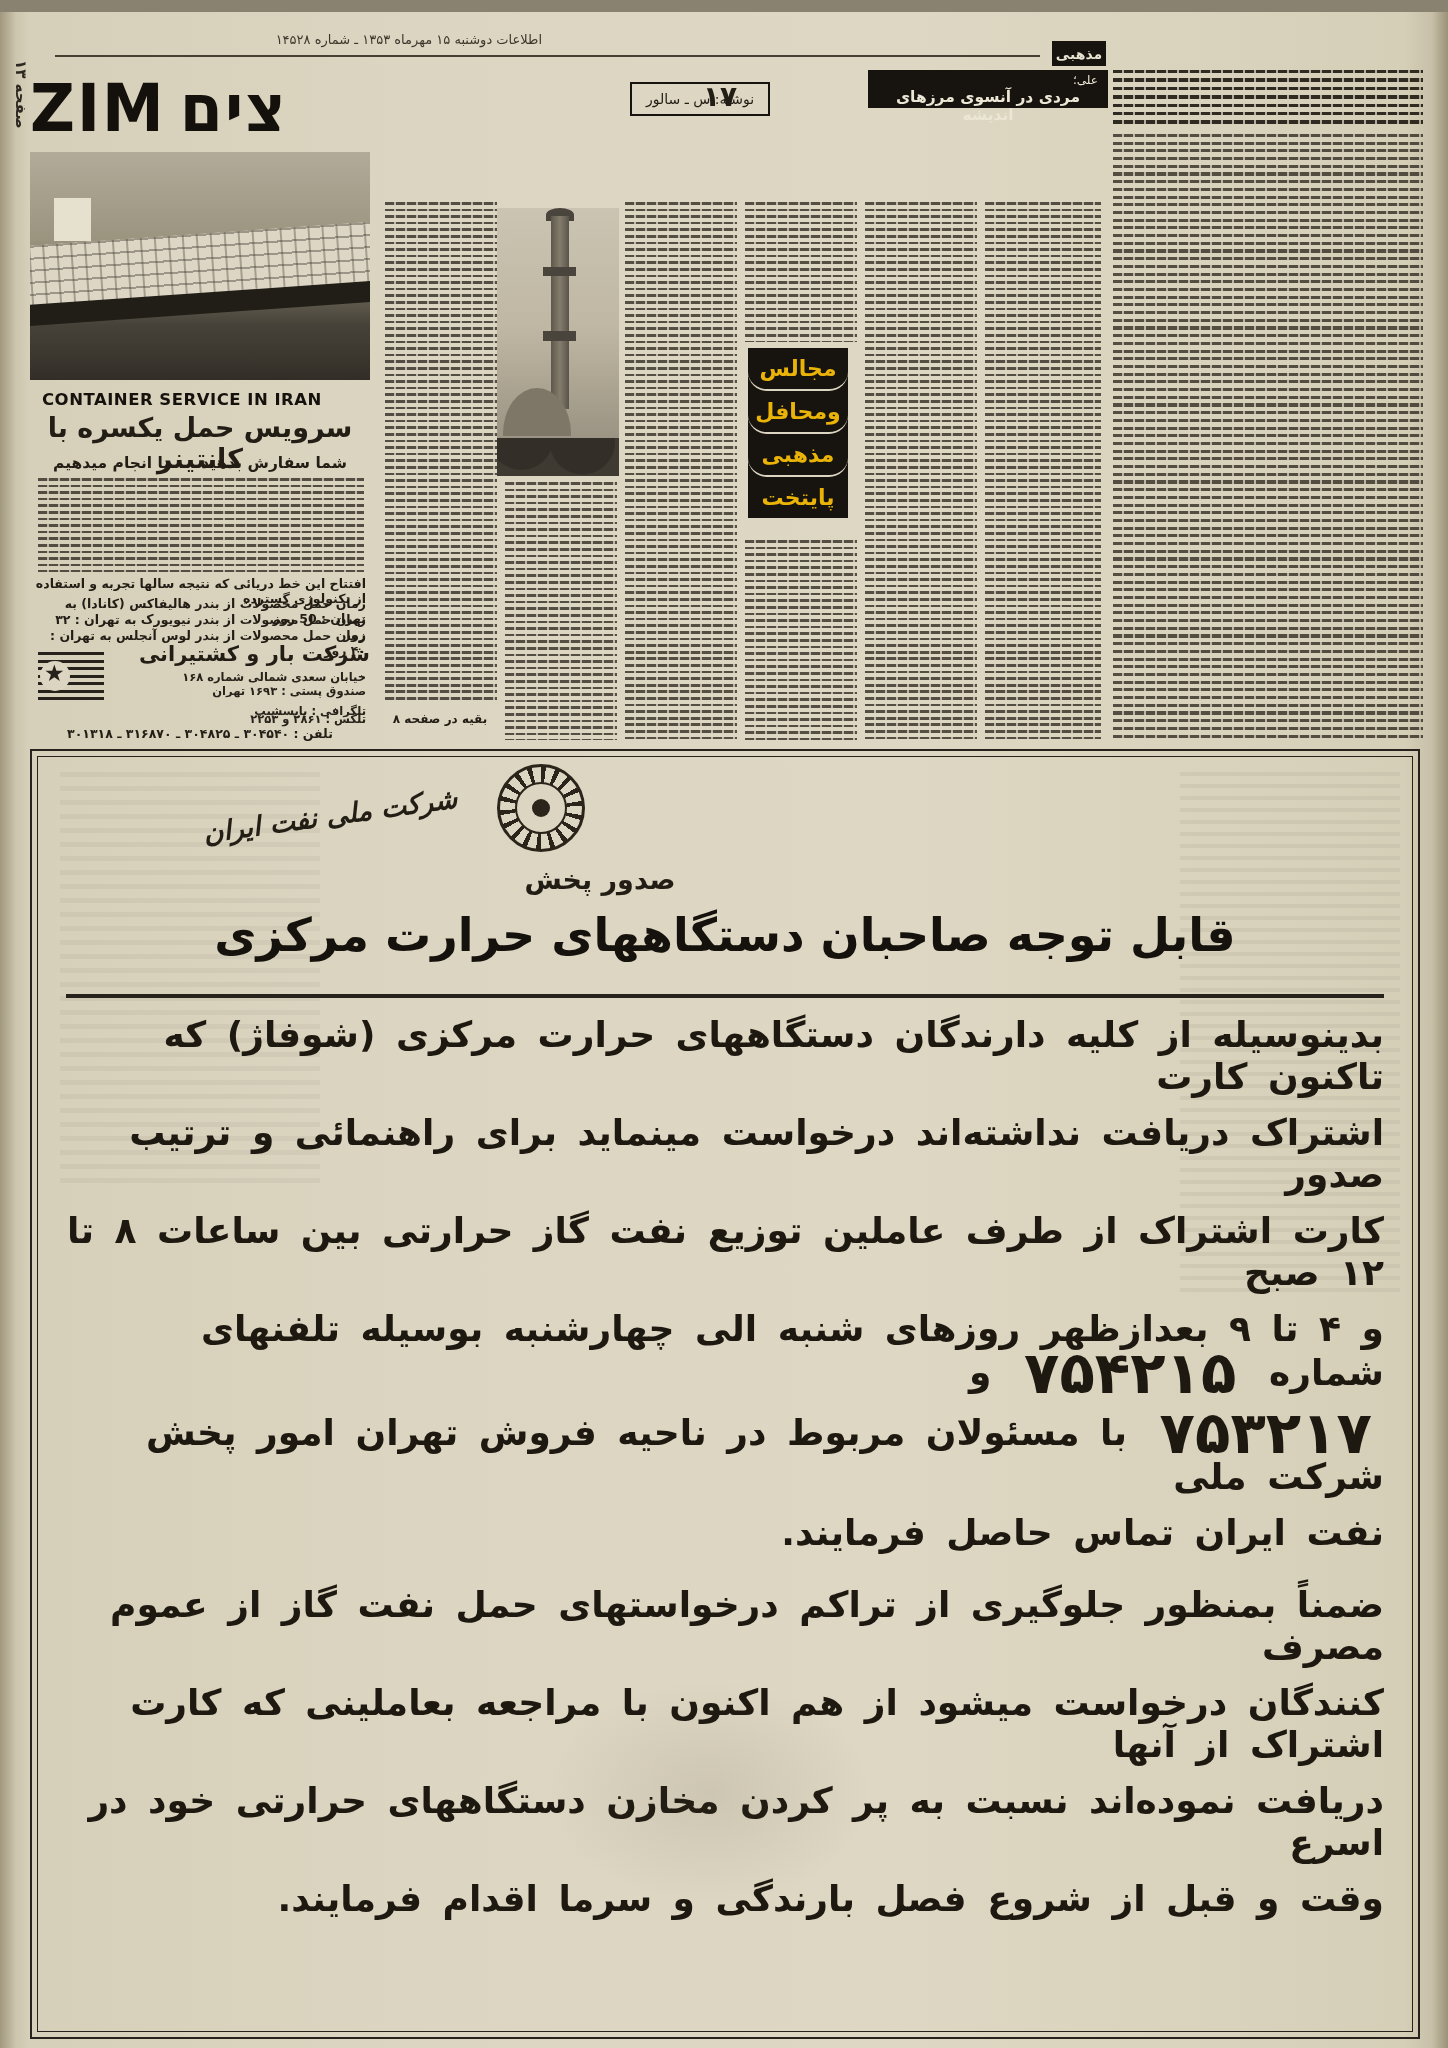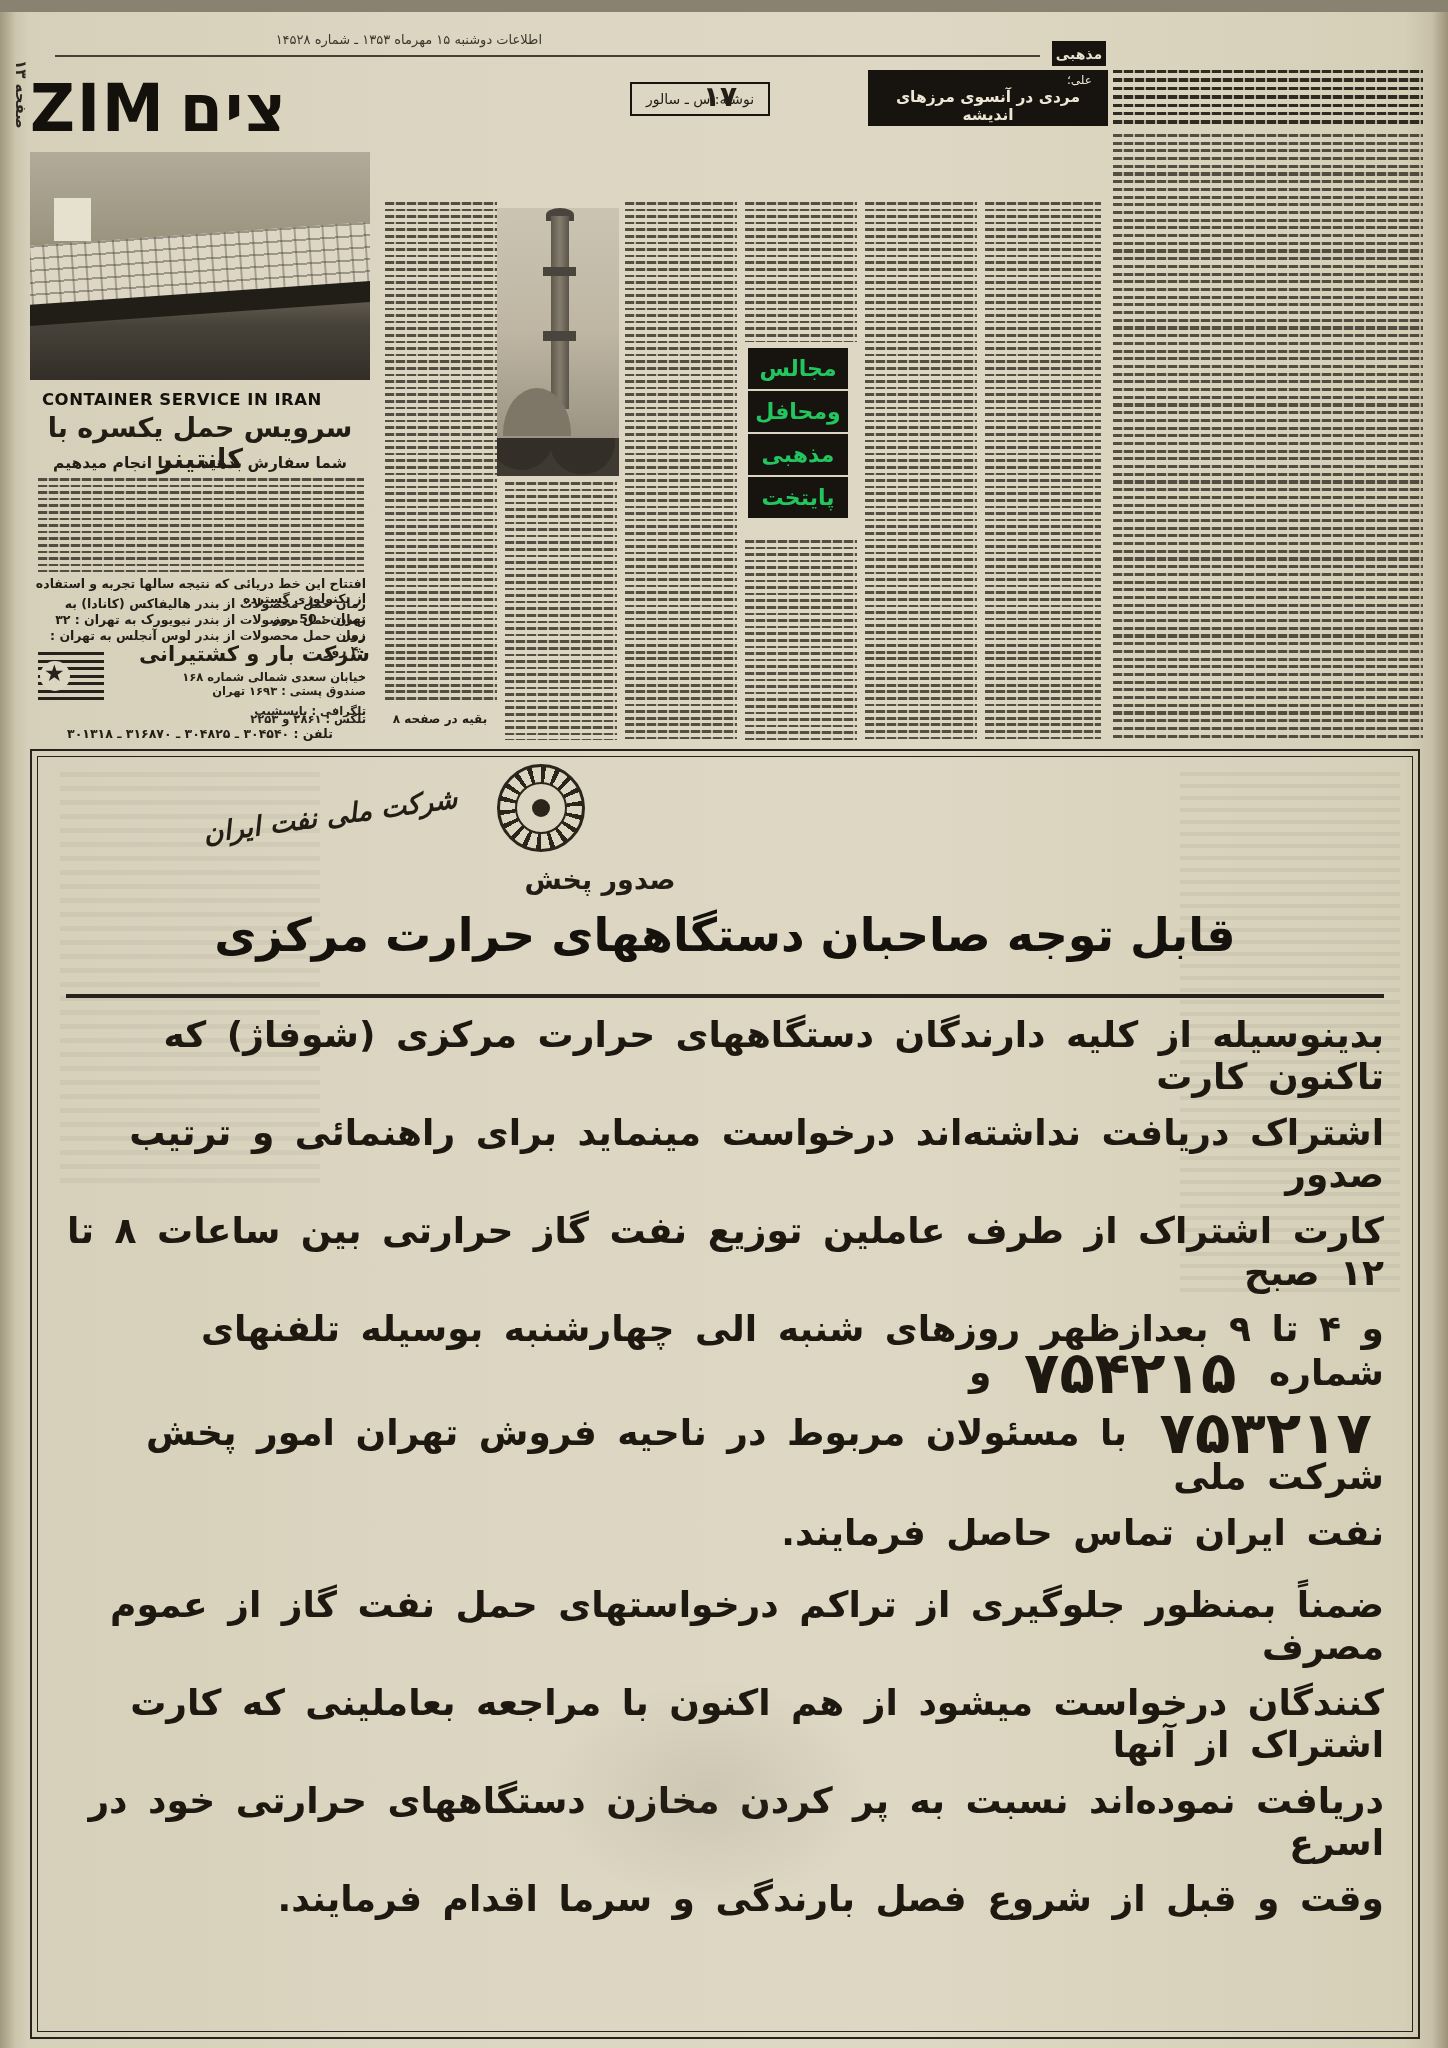--- a/index.html
+++ b/index.html
@@ -52,28 +52,28 @@
   .transit{left:34px;width:332px;font-size:12.5px;font-weight:bold;}
   .zim-company{left:30px;top:630px;width:332px;font-size:21px;font-weight:900;text-align:right;padding-left:8px;}
   .zim-flag{left:38px;top:640px;width:66px;height:50px;}
   .flag-stripes{position:absolute;inset:0;background:repeating-linear-gradient(180deg,#26211a 0 3px,rgba(0,0,0,0) 3px 7.5px);}
   .flag-star-bg{position:absolute;left:2px;top:9px;width:30px;height:30px;background:#dcd5c1;border-radius:50%;}
   .flag-star{position:absolute;left:6px;top:8px;font-size:23px;color:#26211a;}
   .zim-addr{left:118px;width:248px;font-size:11.5px;text-align:right;font-weight:bold;color:#27221a;}
   .zim-phones{left:30px;top:714px;width:340px;font-size:12.5px;font-weight:bold;text-align:center;}
 
   
-  .kicker{left:868px;top:58px;width:240px;height:56px;background:#17130e;color:#ece6d5;padding:3px 16px;box-sizing:border-box;}
+  .kicker{left:868px;top:58px;width:240px;height:38px;background:#17130e;color:#ece6d5;padding:3px 10px;box-sizing:border-box;}
   .kicker-top{font-size:12px;text-align:right;}
   .kicker-main{font-size:15.5px;font-weight:900;text-align:center;margin-top:1px;}
   .installment{left:703px;top:68px;font-size:28px;font-weight:900;}
   .byline-box{left:630px;top:70px;width:136px;height:30px;border:2px solid #17130e;display:flex;align-items:center;justify-content:center;font-size:14px;}
   .headline{left:378px;top:122px;width:732px;font-size:36px;font-weight:900;text-align:center;color:#15110c;}
   .listing-box{left:748px;top:336px;width:100px;background:#17130e;box-sizing:border-box;}
-  .listing-word{color:#22c55e;font-size:22px;font-weight:900;text-align:center;padding:8px 2px;border-bottom:2px solid #dcd5c1;}
+  .listing-word{color:#eab308;font-size:22px;font-weight:900;text-align:center;padding:8px 2px;border-bottom:2px solid #dcd5c1;border-radius:19px;}
   .listing-word:last-child{border-bottom:none;}
   .mosque-photo{left:497px;top:196px;width:122px;height:268px;overflow:hidden;
     background:linear-gradient(180deg,#cbc4b2 0%,#bfb7a4 45%,#a59d8b 75%,#8e8679 100%);}
   .minaret{position:absolute;left:44%;top:3%;width:15%;height:72%;background:linear-gradient(90deg,#5e584c,#847d6d 50%,#59534a);}
   .minaret-cap{position:absolute;left:40%;top:0;width:23%;height:5%;background:#4a453c;border-radius:50% 50% 0 0;}
   .balcony-a{position:absolute;left:38%;top:22%;width:27%;height:3.5%;background:#4a453c;}
   .balcony-b{position:absolute;left:38%;top:46%;width:27%;height:3.5%;background:#4a453c;}
   .dome{position:absolute;left:5%;bottom:15%;width:56%;height:18%;background:#7e7768;border-radius:50% 50% 0 0/95% 95% 0 0;}
   .trees{position:absolute;left:0;bottom:0;width:100%;height:14%;
     background:#3f3a31;background-image:radial-gradient(circle at 20% 0%,#332e27 0 30%,rgba(0,0,0,0) 31%),radial-gradient(circle at 70% 10%,#332e27 0 35%,rgba(0,0,0,0) 36%);}

